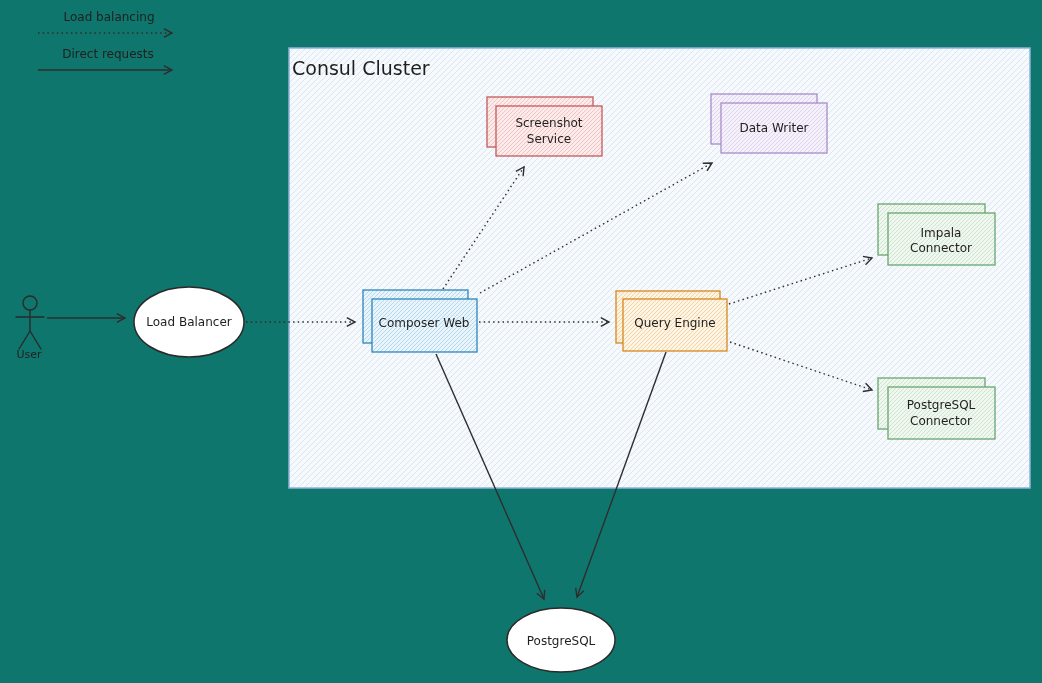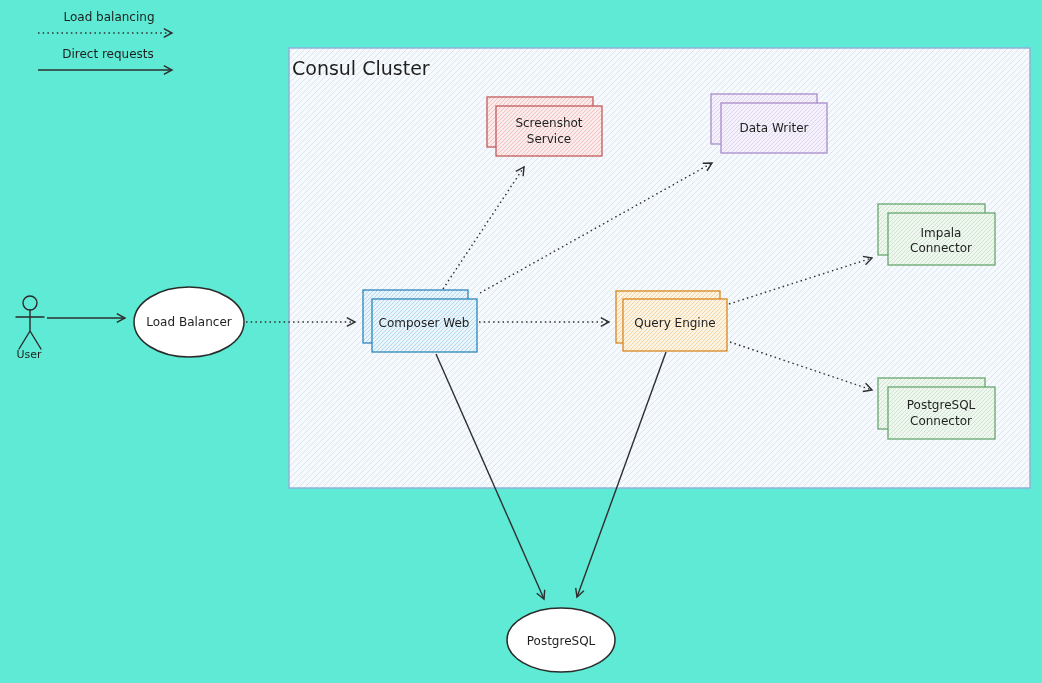--- a/index.html
+++ b/index.html
@@ -1,16 +1,16 @@
 <!DOCTYPE html>
 <html><head>
 <meta charset="utf-8">
 <style>
   html, body { margin: 0; padding: 0; background: #ffffff; }
-  .stage { width: 1042px; height: 683px; position: relative; background: #5eead4; }
+  .stage { width: 1042px; height: 683px; position: relative; background: #0f766e; }
   svg { display: block; font-family: "DejaVu Sans", sans-serif; }
   text { fill: #1f1f1f; }
   .node-label { font-size: 12px; text-anchor: middle; }
   .ellipse-label { font-size: 12px; text-anchor: middle; }
   .legend-label { font-size: 12px; text-anchor: middle; }
   .cluster-title { font-size: 19px; text-anchor: start; }
   .actor-label { font-size: 11px; text-anchor: middle; }
   .edge { fill: none; stroke: #2e2e2e; stroke-width: 1.4; }
   .edge.dotted { stroke-dasharray: 1.5 3.2; }
   .ellipse-shape { fill: #ffffff; stroke: #2a2a2a; stroke-width: 1.5; }

